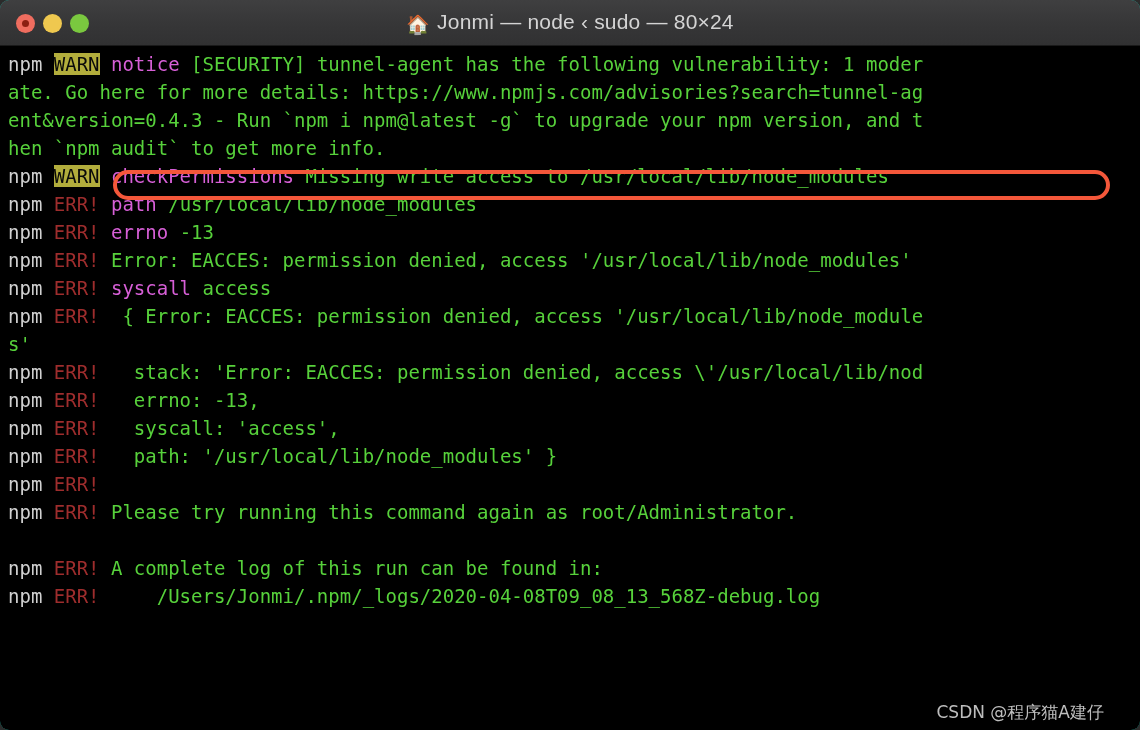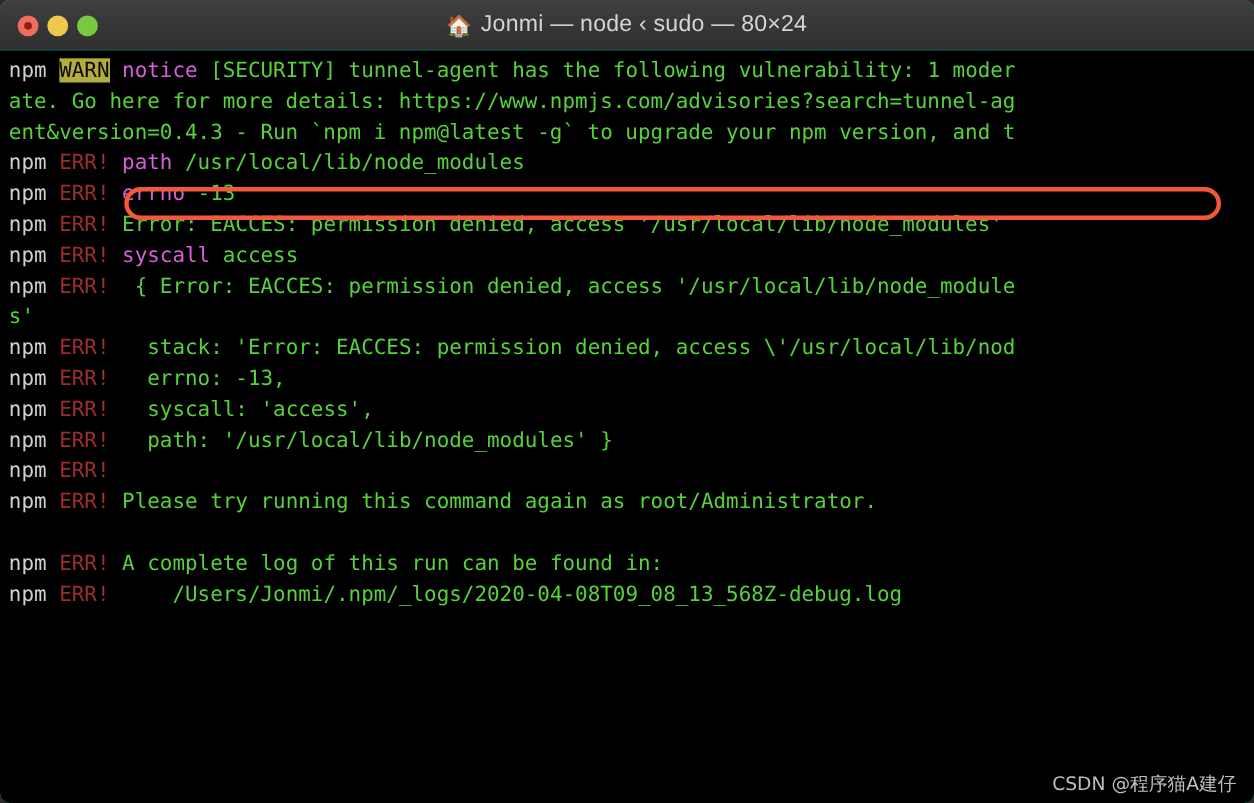--- a/index.html
+++ b/index.html
@@ -116,21 +116,21 @@
     height: 30px;
     border: 4px solid #f4573a;
     border-radius: 16px;
     box-sizing: border-box;
     pointer-events: none;
   }
 
   
   #watermark {
     position: absolute;
-    right: 16px;
+    right: 36px;
     bottom: 6px;
     color: #cfcfcf;
     font-family: "DejaVu Sans", "Liberation Sans", sans-serif;
     font-size: 17px;
     opacity: 0.92;
     white-space: nowrap;
     user-select: none;
   }
 </style>
 </head>
@@ -147,20 +147,22 @@
     <div id="title">
       <span class="home-icon">🏠</span><span>Jonmi — node ‹ sudo — 80×24</span>
     </div>
   </div>
 
   <div id="screen">
     <div id="lines">
         <div class="line"><span class="c-npm">npm </span><span class="c-warn">WARN</span><span class="c-green"> </span><span class="c-key">notice</span><span class="c-green"> [SECURITY] tunnel-agent has the following vulnerability: 1 moder</span></div>
         <div class="line"><span class="c-green">ate. Go here for more details: https://www.npmjs.com/advisories?search=tunnel-ag</span></div>
         <div class="line"><span class="c-green">ent&amp;version=0.4.3 - Run `npm i npm@latest -g` to upgrade your npm version, and t</span></div>
+        <div class="line"><span class="c-green">hen `npm audit` to get more info.</span></div>
+        <div class="line"><span class="c-npm">npm </span><span class="c-warn">WARN</span><span class="c-green"> </span><span class="c-key">checkPermissions</span><span class="c-green"> Missing write access to /usr/local/lib/node_modules</span></div>
         <div class="line"><span class="c-npm">npm </span><span class="c-err">ERR!</span><span class="c-green"> </span><span class="c-key">path</span><span class="c-green"> /usr/local/lib/node_modules</span></div>
         <div class="line"><span class="c-npm">npm </span><span class="c-err">ERR!</span><span class="c-green"> </span><span class="c-key">errno</span><span class="c-green"> -13</span></div>
         <div class="line"><span class="c-npm">npm </span><span class="c-err">ERR!</span><span class="c-green"> Error: EACCES: permission denied, access '/usr/local/lib/node_modules'</span></div>
         <div class="line"><span class="c-npm">npm </span><span class="c-err">ERR!</span><span class="c-green"> </span><span class="c-key">syscall</span><span class="c-green"> access</span></div>
         <div class="line"><span class="c-npm">npm </span><span class="c-err">ERR!</span><span class="c-green">  { Error: EACCES: permission denied, access '/usr/local/lib/node_module</span></div>
         <div class="line"><span class="c-green">s'</span></div>
         <div class="line"><span class="c-npm">npm </span><span class="c-err">ERR!</span><span class="c-green">   stack: 'Error: EACCES: permission denied, access \'/usr/local/lib/nod</span></div>
         <div class="line"><span class="c-npm">npm </span><span class="c-err">ERR!</span><span class="c-green">   errno: -13,</span></div>
         <div class="line"><span class="c-npm">npm </span><span class="c-err">ERR!</span><span class="c-green">   syscall: 'access',</span></div>
         <div class="line"><span class="c-npm">npm </span><span class="c-err">ERR!</span><span class="c-green">   path: '/usr/local/lib/node_modules' }</span></div>

